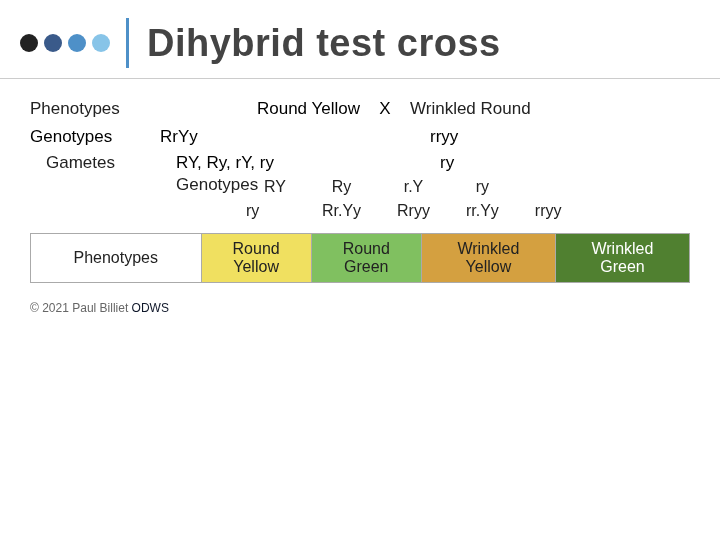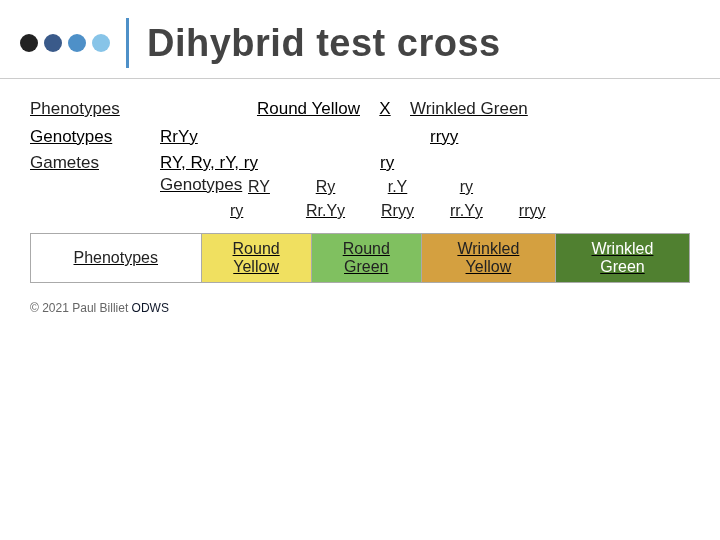--- a/index.html
+++ b/index.html
@@ -46,21 +46,20 @@
 
     .header-title {
       font-size: 38px;
       font-weight: bold;
       color: #444;
       letter-spacing: 0.5px;
     }
 
     .content {
       padding: 10px 30px 10px 30px;
-      text-decoration: underline;
     }
 
     .value {
       font-size: 17px;
       color: #222;
     }
 
     .phenotype-row {
       display: flex;
       align-items: baseline;
@@ -82,37 +81,39 @@
     .ph-x {
       font-size: 17px;
       width: 50px;
       text-align: center;
     }
 
     .gametes-section {
       display: flex;
       align-items: flex-start;
       margin-bottom: 8px;
+      margin-left: 16px;
     }
 
     .gametes-label {
       font-size: 17px;
       color: #222;
       width: 130px;
       flex-shrink: 0;
     }
 
     .gametes-content {
       flex: 1;
     }
 
     .gametes-top-row {
       display: flex;
       align-items: baseline;
       margin-bottom: 2px;
+      gap: 44px;
     }
 
     .gametes-left {
       font-size: 17px;
       width: 220px;
     }
 
     .gametes-right-label {
       font-size: 17px;
     }
@@ -237,21 +238,21 @@
   <div class="header-divider"></div>
   <h1 class="header-title">Dihybrid test cross</h1>
 </div>
 
 <div class="content">
 
   <div class="phenotype-row">
     <div class="ph-label">Phenotypes</div>
     <div class="ph-round-yellow">Round Yellow</div>
     <div class="ph-x">X</div>
-    <div class="value">Wrinkled Green</div>
+    <div class="value">Wrinkled Round</div>
   </div>
 
   <div class="genotypes-row">
     <div class="gen-label">Genotypes</div>
     <div class="gen-left">RrYy</div>
     <div class="gen-right">rryy</div>
   </div>
 
   <div class="gametes-section">
     <div class="gametes-label">Gametes</div>

